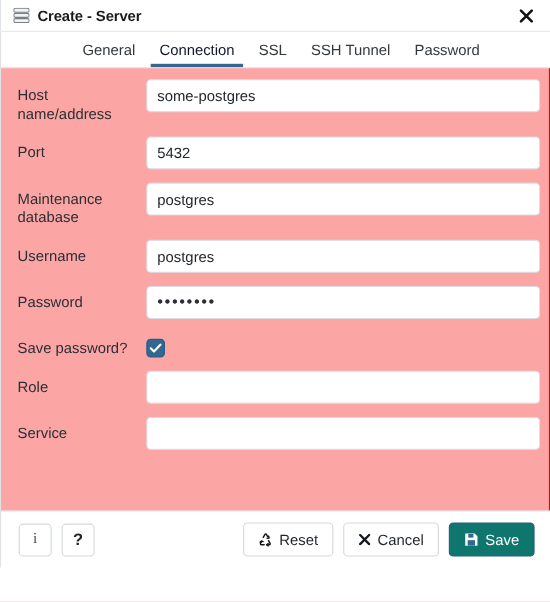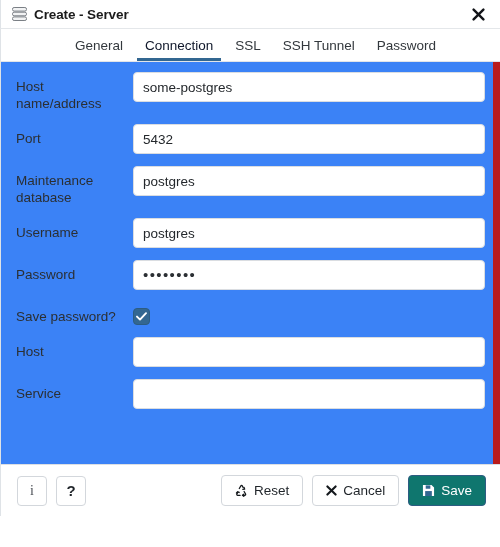--- a/index.html
+++ b/index.html
@@ -96,23 +96,23 @@
     left: 3px;
     right: 3px;
     bottom: 0;
     height: 3px;
     background: #336791;
   }
 
   
   .form-body {
     flex: 1 1 auto;
-    background: #3b82f6;
+    background: #fca5a5;
     border-left: 1px solid #dfe3e7;
-    border-right: 7px solid #b91c1c;
+    border-right: 1px solid #b91c1c;
     padding: 10px 8px 10px 0;
     box-sizing: border-box;
     overflow: hidden;
     position: relative;
   }
   .frow {
     display: flex;
     align-items: flex-start;
     margin-bottom: 12px;
     padding-left: 15px;
@@ -306,21 +306,21 @@
       <div class="fcontrol">
         <div class="checkbox">
           <svg width="11" height="9" viewBox="0 0 11 9">
             <path d="M1 4.6 L4 7.6 L10 1.2" stroke="#ffffff" stroke-width="1.9" fill="none" stroke-linecap="round" stroke-linejoin="round"></path>
           </svg>
         </div>
       </div>
     </div>
 
     <div class="frow">
-      <div class="flabel">Host</div>
+      <div class="flabel">Role</div>
       <div class="fcontrol">
         <input class="finput" type="text" value="" style="">
       </div>
     </div>
 
     <div class="frow">
       <div class="flabel">Service</div>
       <div class="fcontrol">
         <input class="finput" type="text" value="" style="">
       </div>

